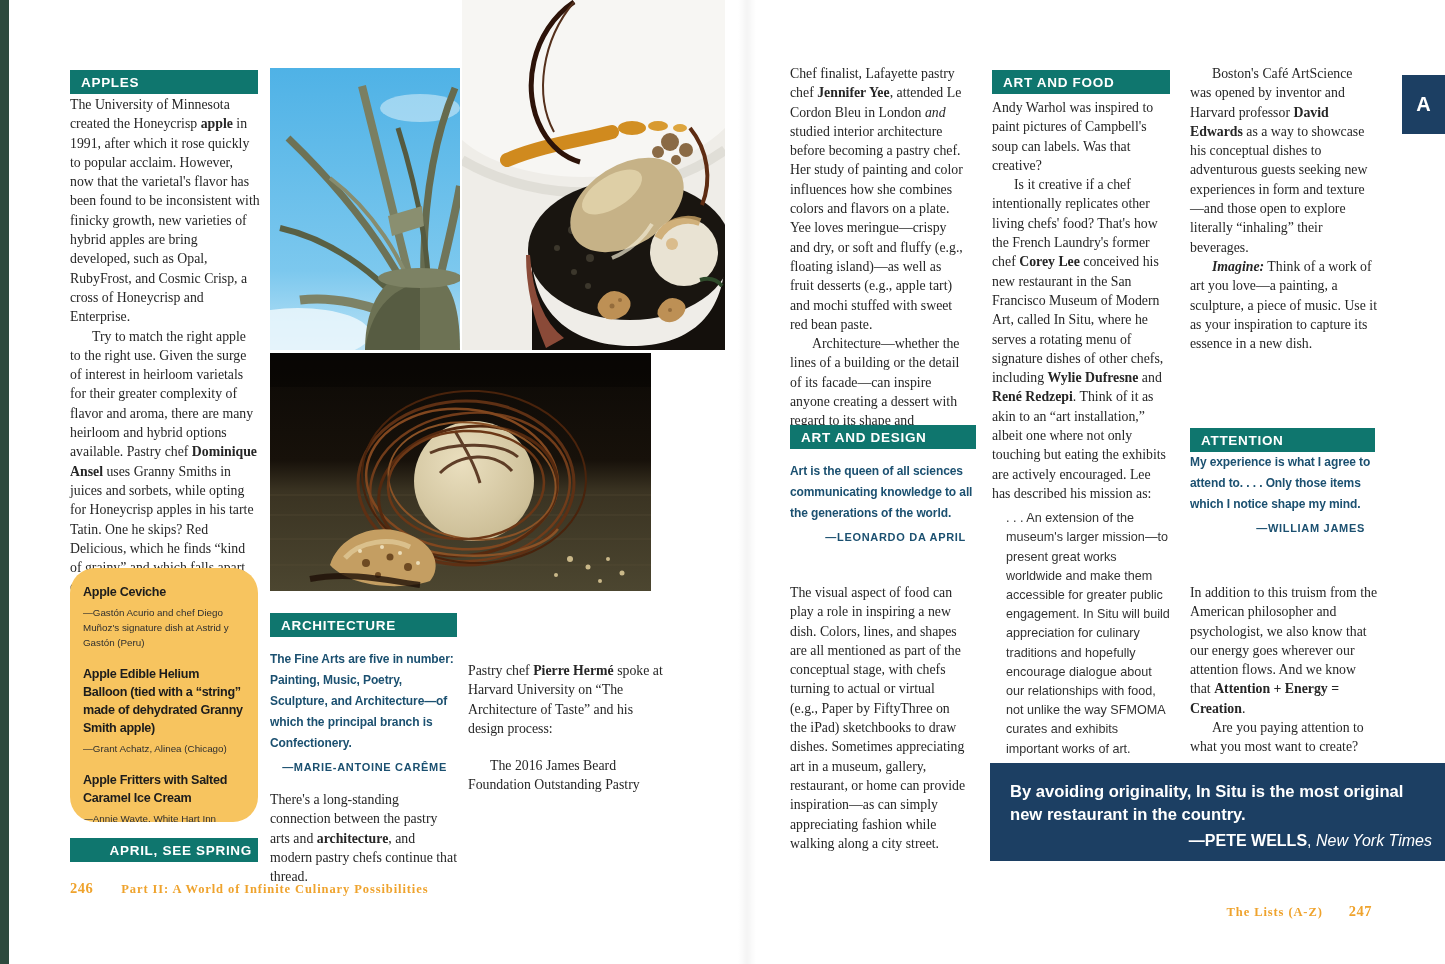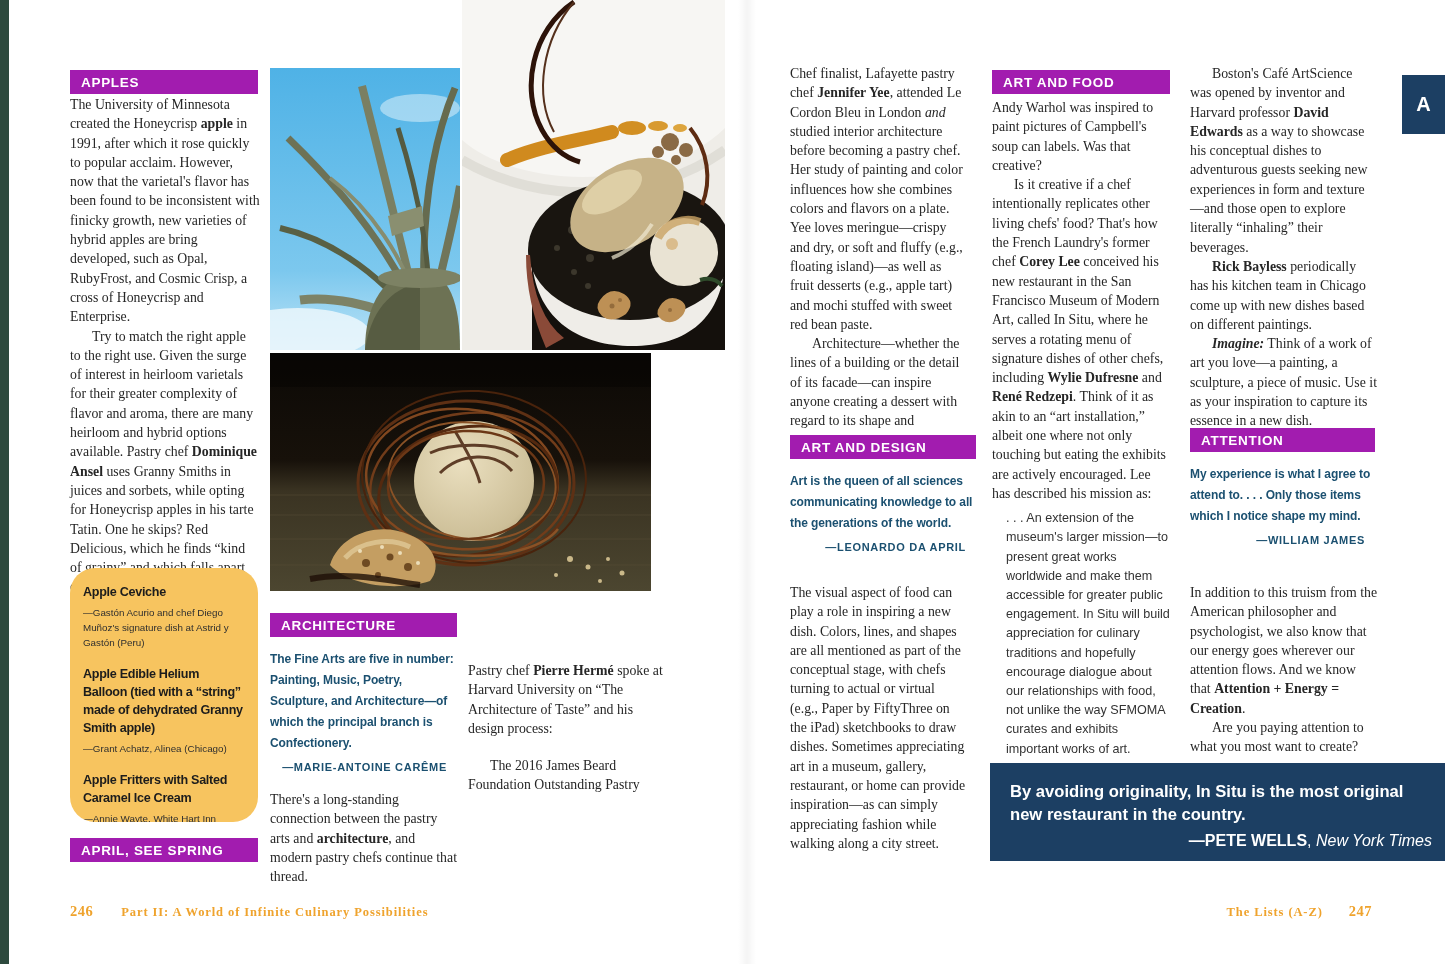--- a/index.html
+++ b/index.html
@@ -13,21 +13,21 @@
     background:linear-gradient(90deg, rgba(0,0,0,0) 0%, rgba(0,0,0,0.045) 50%, rgba(0,0,0,0) 100%); }
 
   .abs { position:absolute; }
   .body-text { font-size:13.8px; line-height:19.3px; }
   .body-text p { margin:0; }
   .body-text p.indent { text-indent:22px; }
   .b { font-weight:bold; }
   .i { font-style:italic; }
 
   .section-bar {
-    background:#a21caf; color:#ffffff;
+    background:#0f766e; color:#ffffff;
     font-family:"Liberation Sans", sans-serif; font-weight:bold;
     font-size:13.5px; letter-spacing:0.7px; line-height:1;
     padding:6px 6px 5px 11px; height:24px;
   }
   .quote {
     font-family:"Liberation Sans", sans-serif; font-weight:bold;
     color:#1b5070; font-size:12px; line-height:21px; letter-spacing:-0.1px;
   }
   .attr {
     font-family:"Liberation Sans", sans-serif; font-weight:bold;
@@ -96,21 +96,21 @@
     <div class="dish-item">
       <div class="dish-title">Apple Edible Helium Balloon (tied with a “string” made of dehydrated Granny Smith apple)</div>
       <div class="dish-credit">—Grant Achatz, Alinea (Chicago)</div>
     </div>
     <div class="dish-item">
       <div class="dish-title">Apple Fritters with Salted Caramel Ice Cream</div>
       <div class="dish-credit">—Annie Wayte, White Hart Inn (Salisbury, Connecticut)</div>
     </div>
   </div>
 
-  <div class="abs section-bar april-bar" style="left:70px; top:838px; width:188px;"><span class="b">APRIL,</span><span> SEE </span><span class="b">SPRING</span></div>
+  <div class="abs section-bar april-bar" style="left:70px; top:838px; width:188px;text-align:right;"><span class="b">APRIL,</span><span> SEE </span><span class="b">SPRING</span></div>
 
   <div class="abs photo" style="left:270px; top:68px; width:190px; height:282px;">
     <svg viewBox="0 0 190 282" preserveAspectRatio="none">
       <defs>
         <linearGradient id="sky" x1="0" y1="0" x2="0" y2="1">
           <stop offset="0" stop-color="#4fb2e6"></stop>
             <stop offset="0.72" stop-color="#7cc8ee"></stop>
             <stop offset="1" stop-color="#bce3f6"></stop>
         </linearGradient>
       </defs>
@@ -248,59 +248,58 @@
     <div class="body-text" style="margin-top:17px;">
       <p><span>There's a long-standing connection between the pastry arts and </span><span class="b">architecture</span><span>, and modern pastry chefs continue that thread.</span></p>
     </div>
   </div>
 
   <div class="abs body-text" style="left:468px; top:617px; width:200px;margin-top:44px;">
     <p><span>Pastry chef </span><span class="b">Pierre Hermé</span><span> spoke at Harvard University on “The Architecture of Taste” and his design process:</span></p>
     <p class="indent" style="margin-top:18px;">The 2016 James Beard Foundation Outstanding Pastry</p>
   </div>
 
-  <div class="abs footer" style="left:70px; top:903px;justify-content:flex-end;">
+  <div class="abs footer" style="left:70px; top:880px;justify-content:flex-end;">
     <span class="pgnum">246</span>
     <span style="width:28px;"></span>
     <span>Part II: A World of Infinite Culinary Possibilities</span>
   </div>
 
   <div class="abs body-text" style="left:790px; top:64px; width:176px;">
     <p><span>Chef finalist, Lafayette pastry chef </span><span class="b">Jennifer Yee</span><span>, attended Le Cordon Bleu in London </span><span class="i">and</span><span> studied interior architecture before becoming a pastry chef. Her study of painting and color influences how she combines colors and flavors on a plate. Yee loves meringue—crispy and dry, or soft and fluffy (e.g., floating island)—as well as fruit desserts (e.g., apple tart) and mochi stuffed with sweet red bean paste.</span></p>
     <p class="indent">Architecture—whether the lines of a building or the detail of its facade—can inspire anyone creating a dessert with regard to its shape and structure.</p>
   </div>
 
-  <div class="abs" style="left:790px; top:435px; width:186px;">
+  <div class="abs" style="left:790px; top:425px; width:186px;">
     <div class="section-bar">ART AND DESIGN</div>
     <div class="quote" style="margin-top:12px;">Art is the queen of all sciences communicating knowledge to all the generations of the world.</div>
     <div class="attr">—LEONARDO DA APRIL</div>
   </div>
 
   <div class="abs body-text" style="left:790px; top:583px; width:176px;">
     <p>The visual aspect of food can play a role in inspiring a new dish. Colors, lines, and shapes are all mentioned as part of the conceptual stage, with chefs turning to actual or virtual (e.g., Paper by FiftyThree on the iPad) sketchbooks to draw dishes. Sometimes appreciating art in a museum, gallery, restaurant, or home can provide inspiration—as can simply appreciating fashion while walking along a city street.</p>
   </div>
 
   <div class="abs" style="left:992px; top:70px; width:178px;">
     <div class="section-bar">ART AND FOOD</div>
     <div class="body-text" style="margin-top:4px;">
       <p>Andy Warhol was inspired to paint pictures of Campbell's soup can labels. Was that creative?</p>
       <p class="indent"><span>Is it creative if a chef intentionally replicates other living chefs' food? That's how the French Laundry's former chef </span><span class="b">Corey Lee</span><span> conceived his new restaurant in the San Francisco Museum of Modern Art, called In Situ, where he serves a rotating menu of signature dishes of other chefs, including </span><span class="b">Wylie Dufresne</span><span> and </span><span class="b">René Redzepi</span><span>. Think of it as akin to an “art installation,” albeit one where not only touching but eating the exhibits are actively encouraged. Lee has described his mission as:</span></p>
     </div>
     <div class="sans-block" style="margin-top:6px; padding-left:14px;">. . . An extension of the museum's larger mission—to present great works worldwide and make them accessible for greater public engagement. In Situ will build appreciation for culinary traditions and hopefully encourage dialogue about our relationships with food, not unlike the way SFMOMA curates and exhibits important works of art.</div>
   </div>
 
   <div class="abs body-text" style="left:1190px; top:64px; width:187px;">
     <p class="indent"><span>Boston's Café ArtScience was opened by inventor and Harvard professor </span><span class="b">David Edwards</span><span> as a way to showcase his conceptual dishes to adventurous guests seeking new experiences in form and texture—and those open to explore literally “inhaling” their beverages.</span></p>
-    <p class="indent"><span class="b">Rick Bayless</span><span> periodically has his kitchen team in Chicago come up with new dishes based on different paintings.</span></p>
     <p class="indent"><span class="b i">Imagine:</span><span> Think of a work of art you love—a painting, a sculpture, a piece of music. Use it as your inspiration to capture its essence in a new dish.</span></p>
   </div>
 
   <div class="abs" style="left:1190px; top:428px; width:185px;">
     <div class="section-bar">ATTENTION</div>
-    <div class="quote" style="margin-top:12px;">My experience is what I agree to attend to. . . . Only those items which I notice shape my mind.</div>
+    <div class="quote" style="margin-top:0;">My experience is what I agree to attend to. . . . Only those items which I notice shape my mind.</div>
     <div class="attr">—WILLIAM JAMES</div>
   </div>
 
   <div class="abs body-text" style="left:1190px; top:583px; width:187px;">
     <p><span>In addition to this truism from the American philosopher and psychologist, we also know that our energy goes wherever our attention flows. And we know that </span><span class="b">Attention + Energy = Creation</span><span>.</span></p>
     <p class="indent">Are you paying attention to what you most want to create?</p>
   </div>
 
   <div class="abs pull-box" style="left:990px; top:763px;">
     <div class="pq">By avoiding originality, In Situ is the most original new restaurant in the country.</div>

